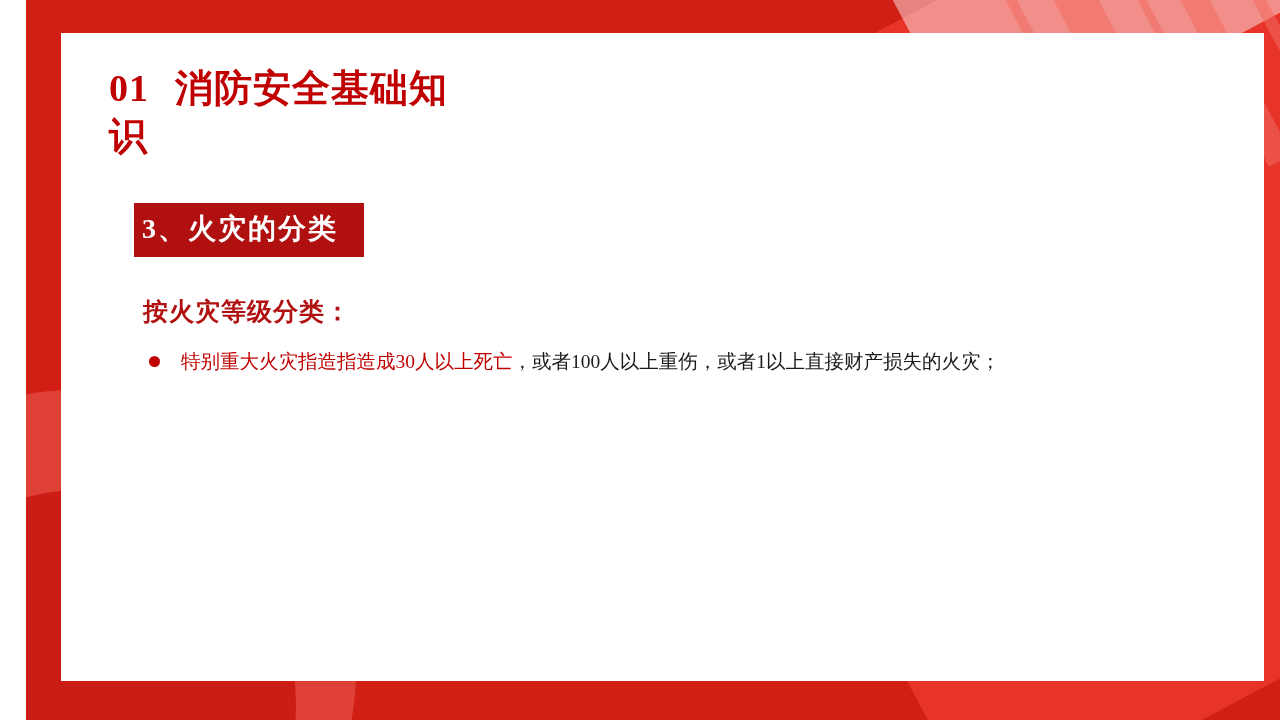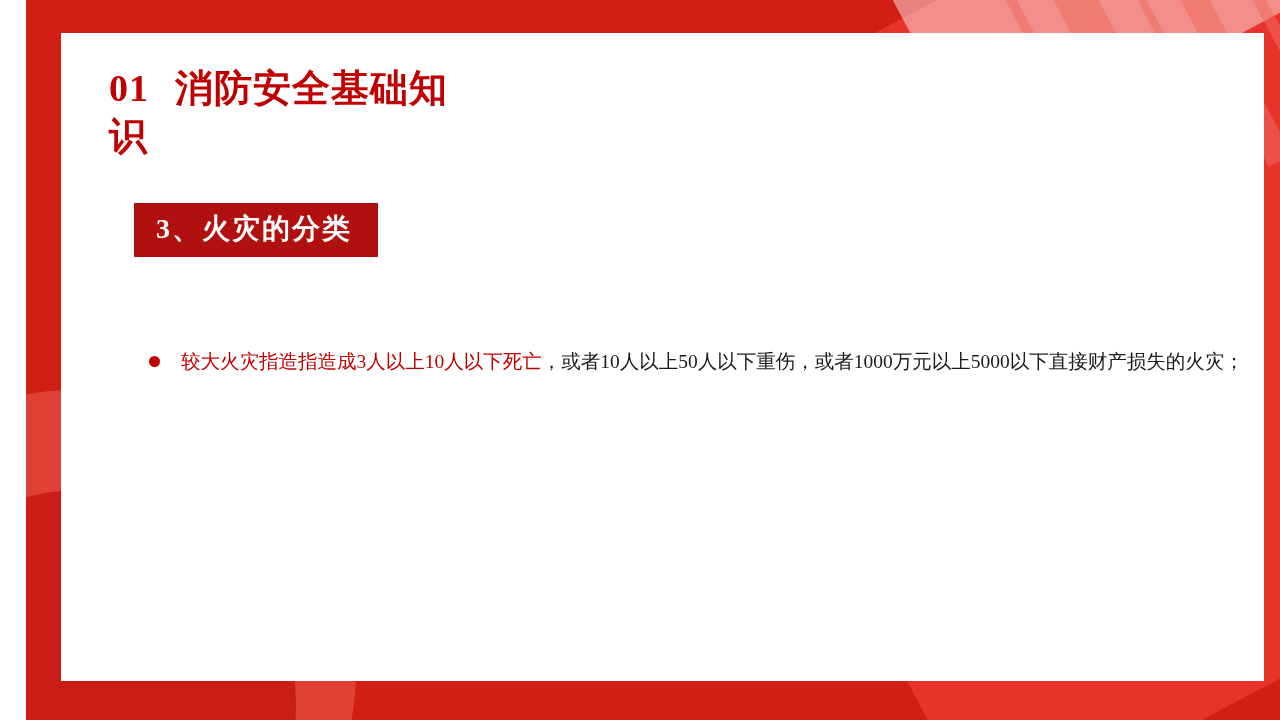--- a/index.html
+++ b/index.html
@@ -115,21 +115,21 @@
   }
 
   .subtitle-box {
     position: absolute;
     left: 73px;
     top: 170px;
     background: #b01010;
     color: #ffffff;
     font-size: 28px;
     font-weight: bold;
-    padding: 9px 26px 11px 22px;
+    padding: 9px 26px 11px 8px;
     letter-spacing: 2px;
     line-height: 1.2;
   }
 
   .lead {
     position: absolute;
     left: 82px;
     top: 262px;
     color: #b01010;
     font-size: 25px;
@@ -187,26 +187,27 @@
 
   <div class="card">
 
     <div class="section-head">
       <span class="num">01</span><span>消防安全基础知</span><br>
       <span>识</span>
     </div>
 
     <div class="subtitle-box">3、火灾的分类</div>
 
+    <div class="lead">按火灾等级分类：</div>
 
     <div class="list">
-
-
 
       <div class="item">
         <span class="dot"></span>
-        <span class="hl">较大火灾指造指造成3人以上10人以下死亡</span><span class="rest">，或者10人以上50人以下重伤，或者1000万元以上5000以下直接财产损失的火灾；</span>
+        <span class="hl">特别重大火灾指造指造成30人以上死亡</span><span class="rest">，或者100人以上重伤，或者1以上直接财产损失的火灾；</span>
       </div>
+
+
 
 
     </div>
   </div>
 </div>
 
 </body></html>

